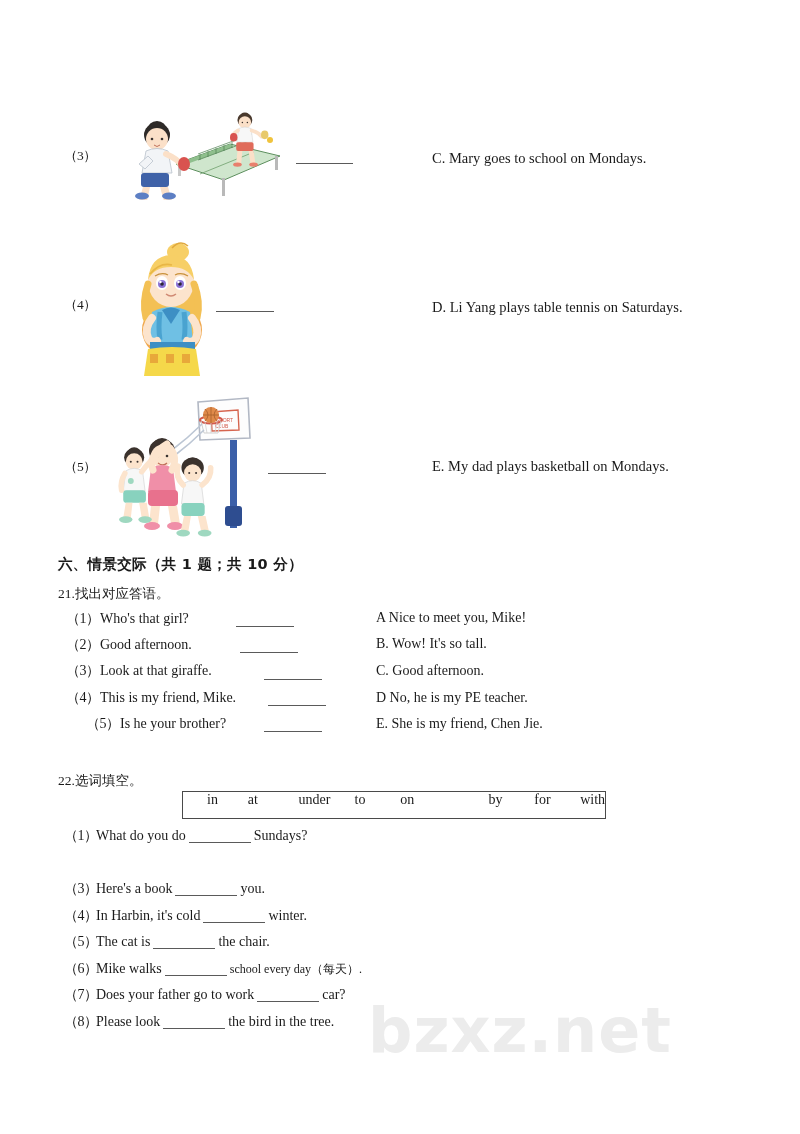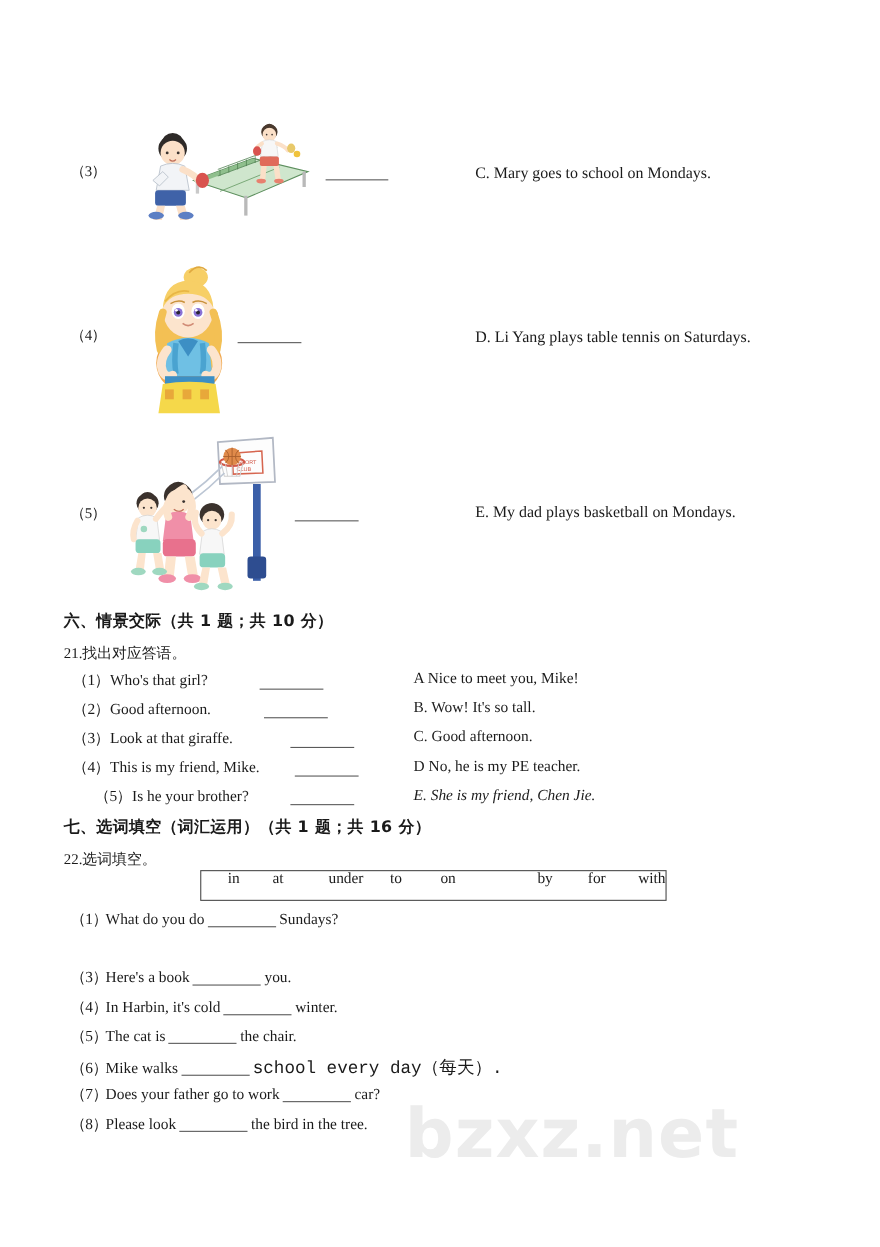--- a/index.html
+++ b/index.html
@@ -117,21 +117,21 @@
     white-space: nowrap;
   }
   .fill-row .lbl { display: inline-block; width: 32px; letter-spacing: -0.5px; }
   .fill-line {
     display: inline-block;
     width: 62px;
     border-bottom: 1px solid #5a5a5a;
     vertical-align: -3px;
     margin: 0 3px;
   }
-  .cn { font-family: Liberation Mono, monospace; font-size: 16px; }
+  .cn { font-family: Liberation Serif, serif; font-size: 12px; }
 </style>
 </head>
 <body>
 
 <div class="page">
 
   <div class="watermark">bzxz.net</div>
 
   <div class="pic-num" style="left:64px; top:147px;">（3）</div>
 
@@ -364,23 +364,22 @@
 
   <div class="match-left" style="left:66px; top:715px;margin-left:20px;">
     <span class="lbl">（5）</span><span>Is he your brother?</span>
   </div>
   <div class="match-blank" style="left:264px; top:731px;"></div>
 
   <div class="match-right" style="top:610px;">A Nice to meet you, Mike!</div>
   <div class="match-right" style="top:636px;">B. Wow! It's so tall.</div>
   <div class="match-right" style="top:663px;">C. Good afternoon.</div>
   <div class="match-right" style="top:690px;">D No, he is my PE teacher.</div>
-  <div class="match-right" style="top:716px;font-style:italic;">E. She is my friend, Chen Jie.</div>
-
-  <div class="sec-head" style="left:58px; top:742px;">七、选词填空（词汇运用）（共 1 题；共 16 分）</div>
+  <div class="match-right" style="top:716px;">E. She is my friend, Chen Jie.</div>
+
   <div class="sub-head" style="left:58px; top:772px;">22.选词填空。</div>
 
   <div class="wordbank">
     <div class="wordbank-inner">
       <span style="width:48px;">in</span>
       <span style="width:60px;">at</span>
       <span style="width:66px;">under</span>
       <span style="width:54px;">to</span>
       <span style="width:58px;">on</span>
       <span style="width:54px;margin-left:39px;">by</span>

